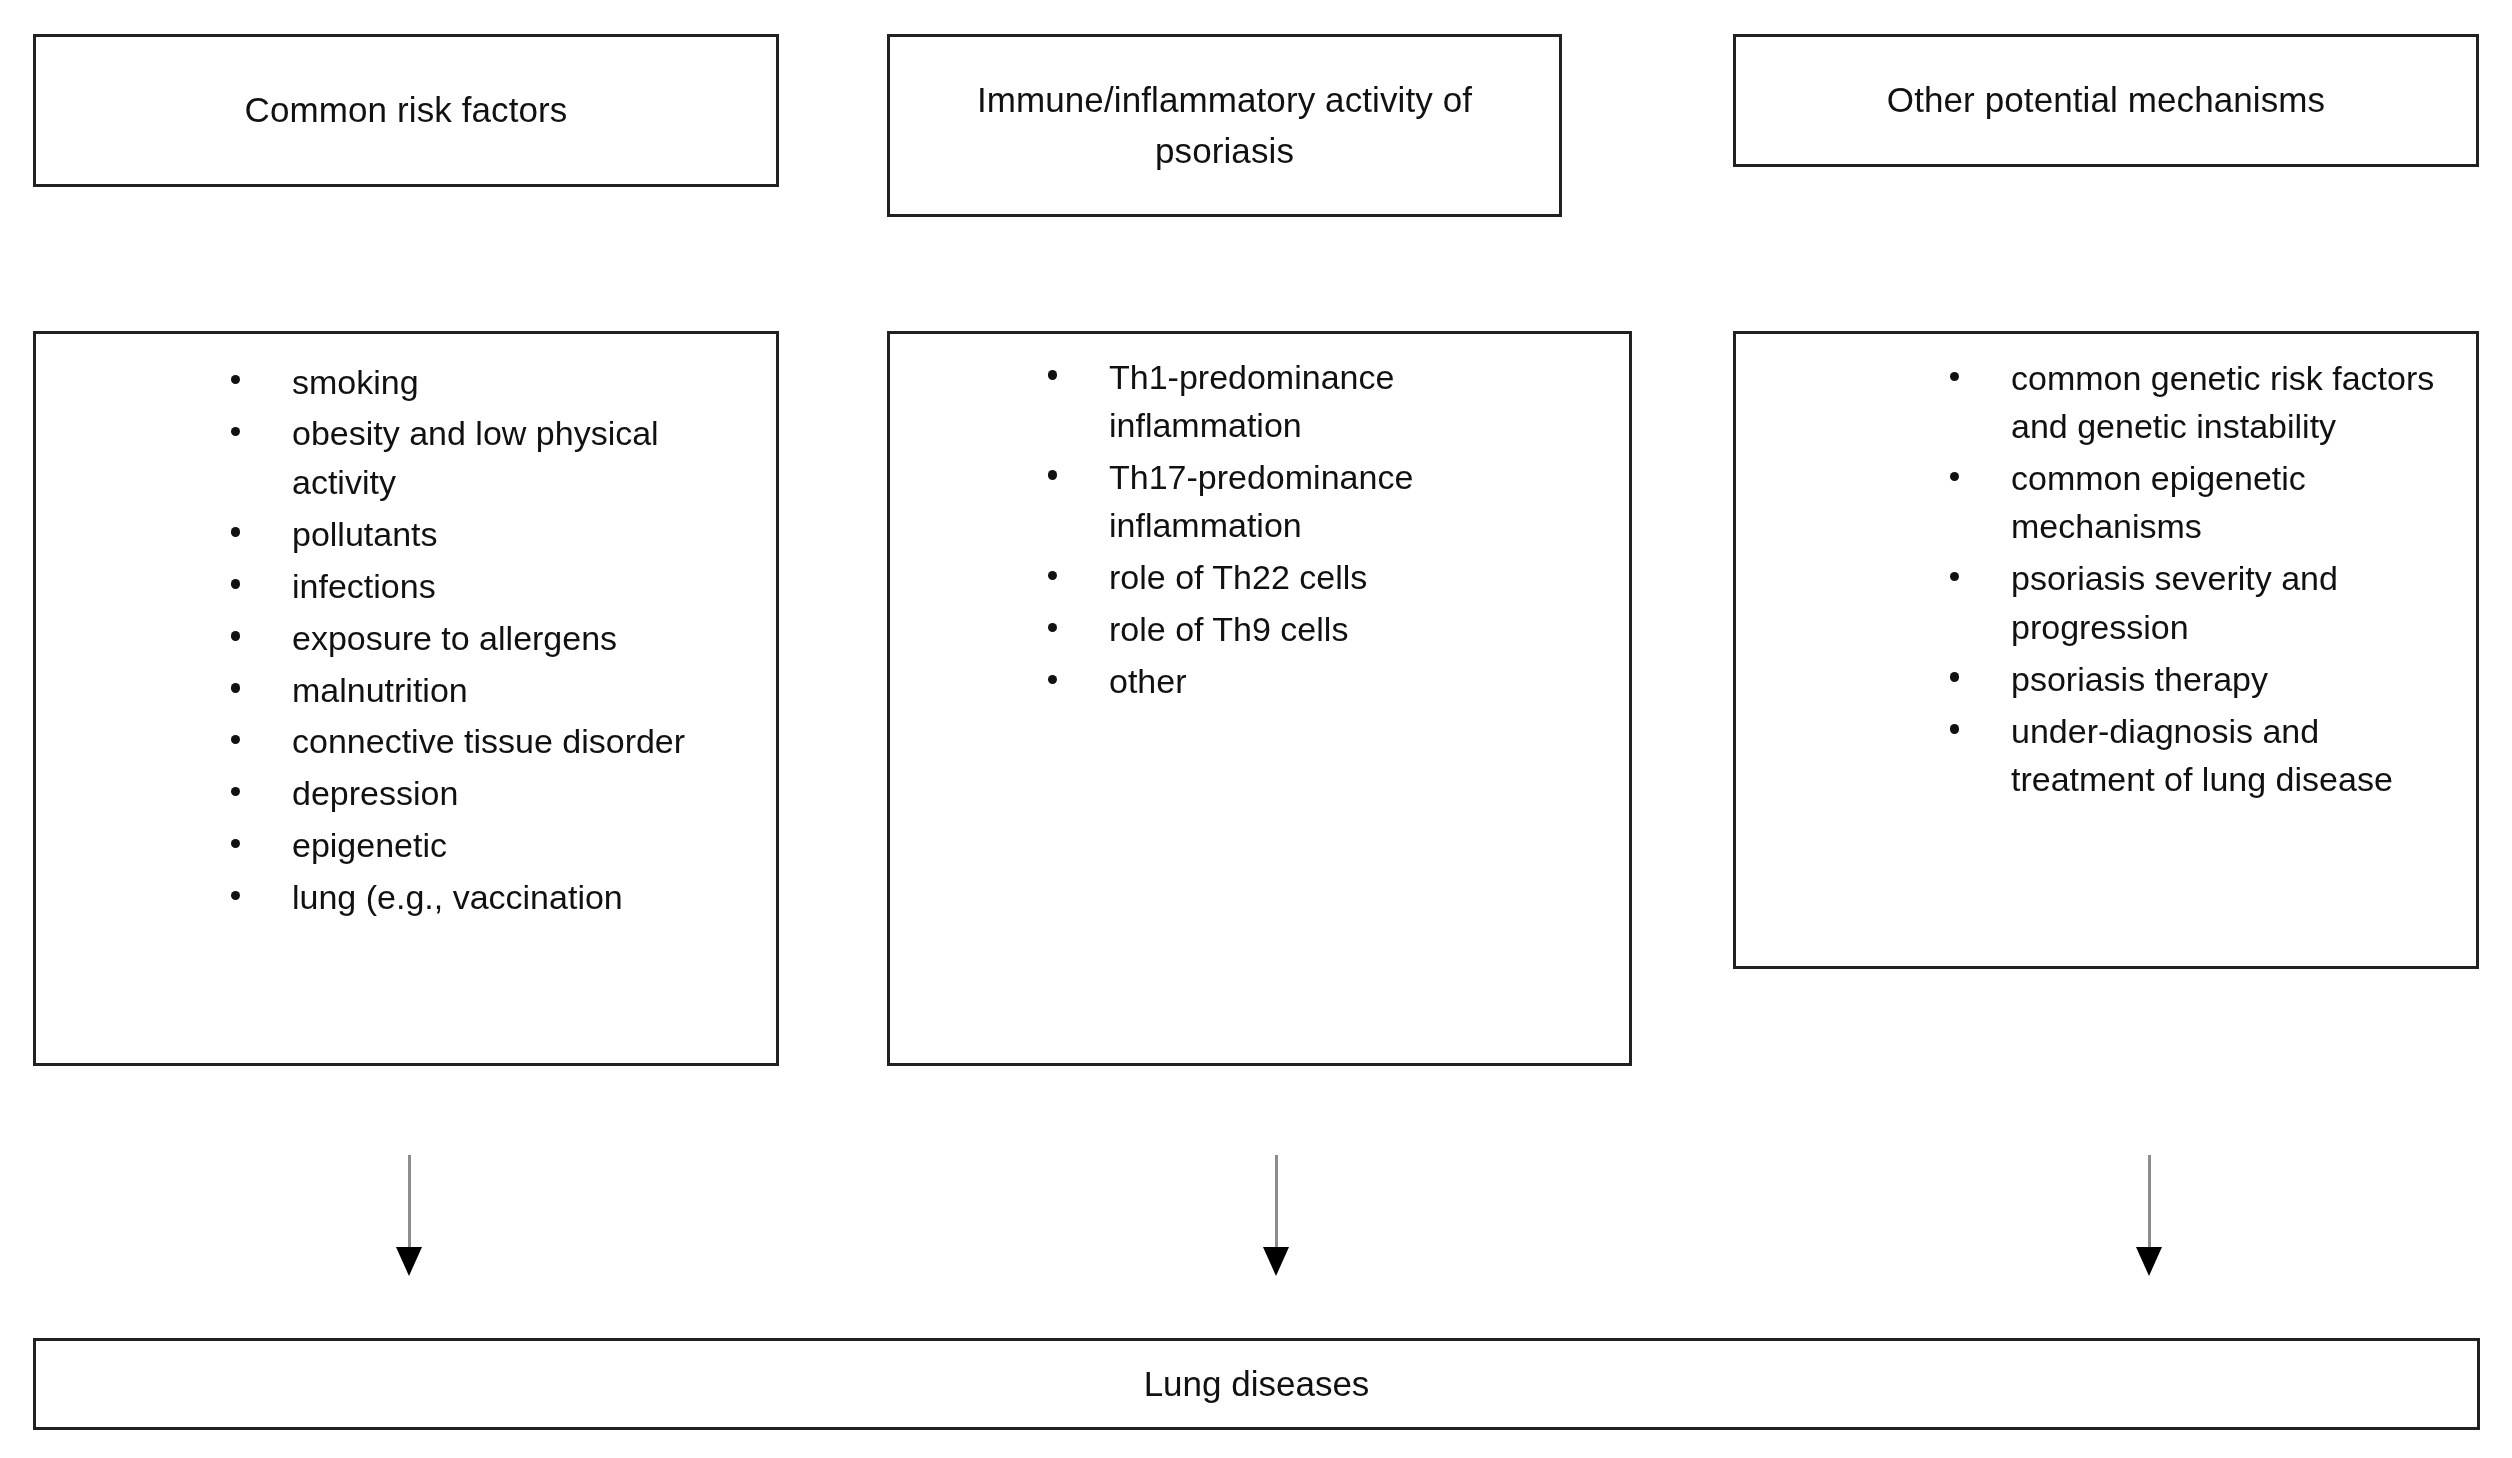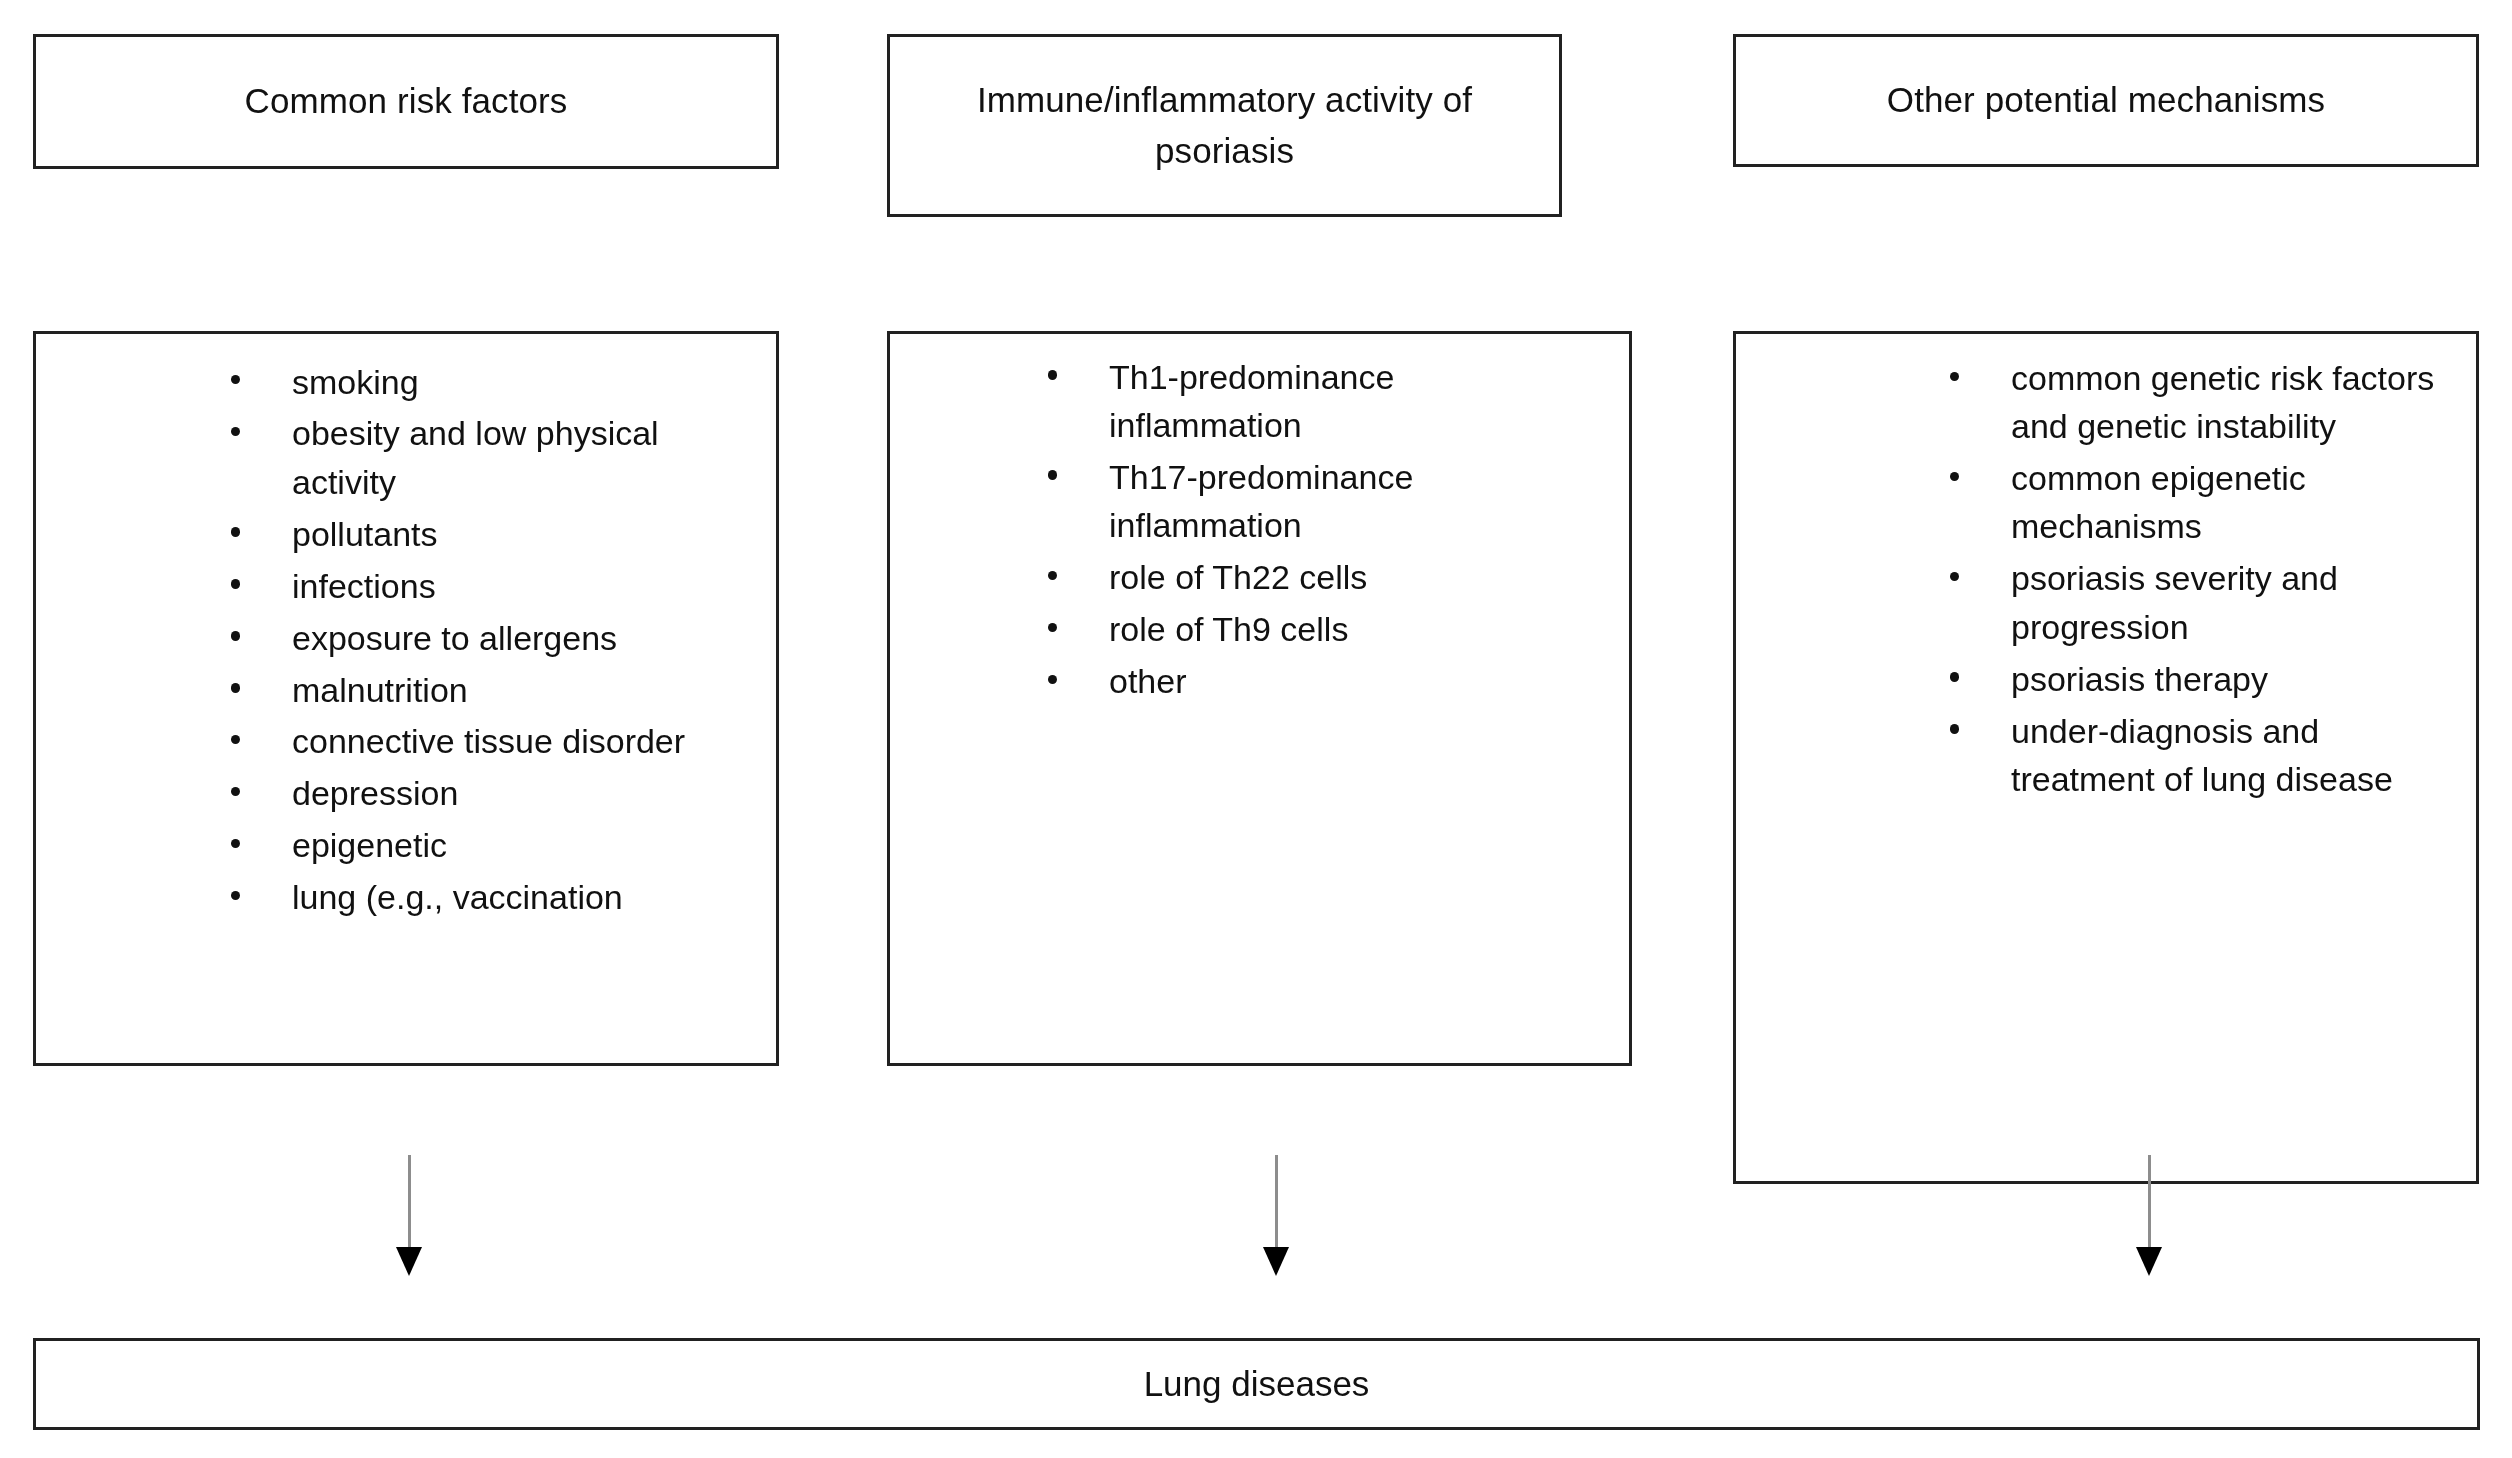--- a/index.html
+++ b/index.html
@@ -109,21 +109,21 @@
     font-size: 35px;
     line-height: 1.3;
     color: #111111;
   }
 </style>
 </head>
 <body>
 
 <div id="canvas">
 
-  <div class="box header-box" id="header-col-1" style="left:33px; top:34px; width:746px; height:135px;">
+  <div class="box header-box" id="header-col-1" style="left:33px; top:34px; width:746px; height:153px;">
     <div class="header-label">Common risk factors</div>
   </div>
 
   <div class="box header-box" id="header-col-2" style="left:887px; top:34px; width:675px; height:183px;">
     <div class="header-label">Immune/inflammatory activity of psoriasis</div>
   </div>
 
   <div class="box header-box" id="header-col-3" style="left:1733px; top:34px; width:746px; height:133px;">
     <div class="header-label">Other potential mechanisms</div>
   </div>
@@ -146,21 +146,21 @@
   <div class="box list-box" id="list-col-2" style="left:887px; top:331px; width:745px; height:735px;">
     <ul class="bullet-list">
       <li><span class="bullet-dot"></span><span>Th1-predominance inflammation</span></li>
       <li><span class="bullet-dot"></span><span>Th17-predominance inflammation</span></li>
       <li><span class="bullet-dot"></span><span>role of Th22 cells</span></li>
       <li><span class="bullet-dot"></span><span>role of Th9 cells</span></li>
       <li><span class="bullet-dot"></span><span>other</span></li>
     </ul>
   </div>
 
-  <div class="box list-box" id="list-col-3" style="left:1733px; top:331px; width:746px; height:853px;">
+  <div class="box list-box" id="list-col-3" style="left:1733px; top:331px; width:746px; height:638px;">
     <ul class="bullet-list">
       <li><span class="bullet-dot"></span><span>common genetic risk factors and genetic instability</span></li>
       <li><span class="bullet-dot"></span><span>common epigenetic mechanisms</span></li>
       <li><span class="bullet-dot"></span><span>psoriasis severity and progression</span></li>
       <li><span class="bullet-dot"></span><span>psoriasis therapy</span></li>
       <li><span class="bullet-dot"></span><span>under-diagnosis and treatment of lung disease</span></li>
     </ul>
   </div>
 
   <div class="arrow" style="left:390px; top:1155px;">

